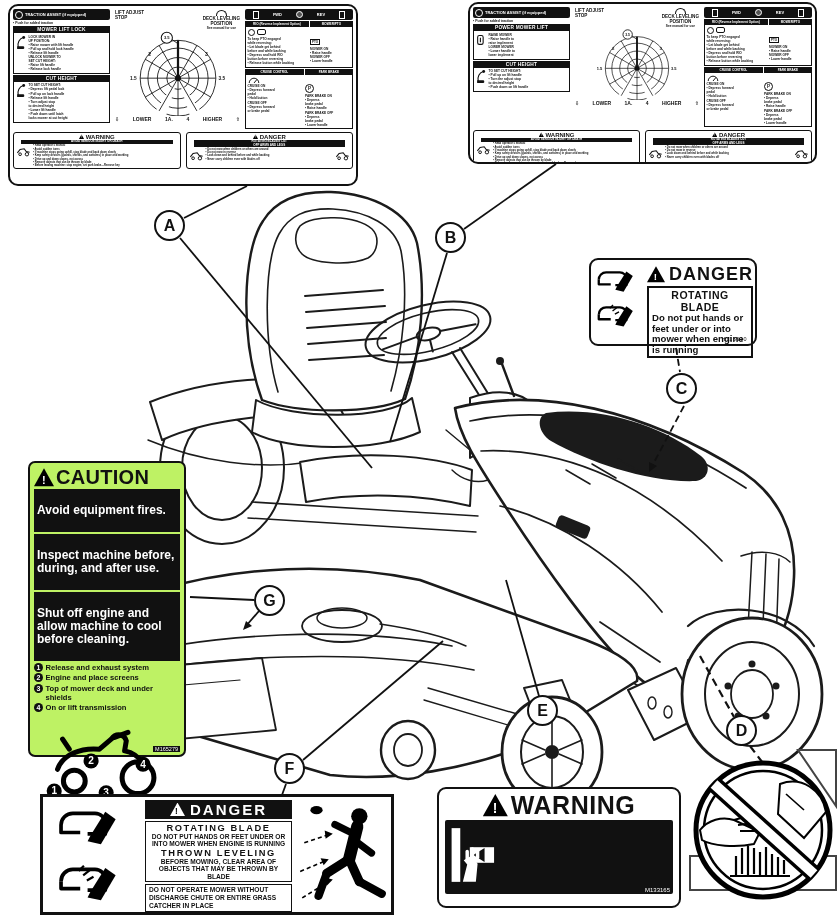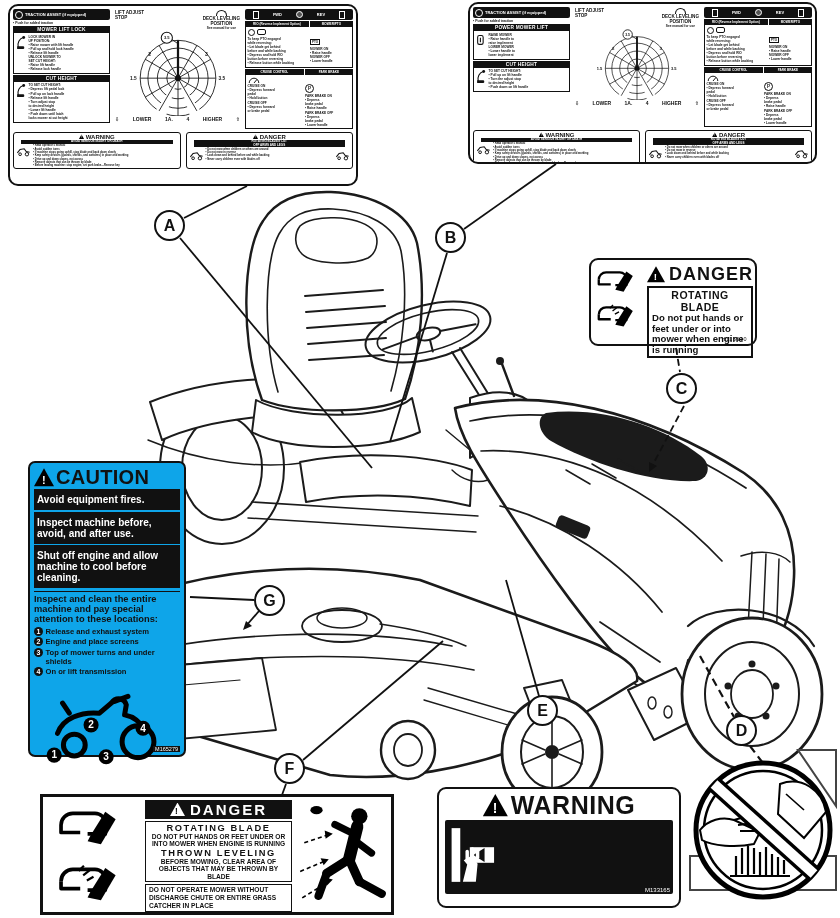--- a/index.html
+++ b/index.html
@@ -81,25 +81,25 @@
   .c-row{display:flex;gap:5px;}
   .blade-ico{flex:none;}
   .c-danger{font-size:18px;font-weight:900;letter-spacing:1px;display:flex;gap:4px;
             align-items:center;justify-content:center;}
   .c-box{border:2px solid #111;padding:1px 3px;margin-top:1px;}
   .c-sub{font-size:10.5px;font-weight:bold;text-align:center;letter-spacing:0.5px;}
   .c-text{font-size:9.6px;font-weight:bold;line-height:1.1;}
   .c-part{position:absolute;right:8px;bottom:2px;font-size:5.5px;letter-spacing:0.5px;}
 
   
-  .labelG{position:absolute;background:#0ea5e9;border:2.5px solid #111;border-radius:7px;
+  .labelG{position:absolute;background:#bef264;border:2.5px solid #111;border-radius:7px;
           padding:3px 4px;z-index:4;box-sizing:border-box;}
   .g-title{font-size:20px;font-weight:900;display:flex;align-items:center;gap:2px;letter-spacing:0.3px;}
-  .g-black{background:#111;color:#fff;font-size:10px;font-weight:bold;line-height:1.1;
-           padding:5px 3px;margin-bottom:1.5px;}
+  .g-black{background:#111;color:#fff;font-size:12px;font-weight:bold;line-height:1.1;
+           padding:15px 3px;margin-bottom:1.5px;}
   .g-head{font-size:9.3px;font-weight:bold;line-height:1.06;margin:3px 0 2px;
           border-top:1.5px solid #111;padding-top:3px;}
   .g-item{font-size:7.6px;font-weight:bold;margin:1.5px 0;display:flex;gap:2.5px;align-items:flex-start;}
   .g-num{flex:none;width:9px;height:9px;border-radius:50%;background:#111;color:#fff;
          font-size:7px;text-align:center;line-height:9px;font-weight:bold;}
   .g-tractor{display:block;margin:2px auto 0;width:136px;height:88px;}
   .g-part{position:absolute;right:4px;bottom:3px;background:#111;color:#fff;
           font-size:5.5px;padding:0 2px;}
 
   
@@ -690,34 +690,33 @@
     </div>
     <div class="c-part">H116610</div>
   </section>
 
   <section class="labelG" style="left:28px;top:461px;width:158px;height:296px">
     <div class="g-title">
         <span class="tri"></span>
         <span>CAUTION</span>
       </div>
     <div class="g-black">Avoid equipment fires.</div>
-    <div class="g-black">Inspect machine before, avoid, and after use.</div>
+    <div class="g-black">Inspect machine before, during, and after use.</div>
     <div class="g-black">Shut off engine and allow machine to cool before cleaning.</div>
-    <div class="g-head">Inspect and clean the entire machine and pay special attention to these locations:</div>
     <div class="g-item">
         <span class="g-num">1</span>
         <span>Release and exhaust system</span>
       </div>
     <div class="g-item">
         <span class="g-num">2</span>
         <span>Engine and place screens</span>
       </div>
     <div class="g-item">
         <span class="g-num">3</span>
-        <span>Top of mower turns and under shields</span>
+        <span>Top of mower deck and under shields</span>
       </div>
     <div class="g-item">
         <span class="g-num">4</span>
         <span>On or lift transmission</span>
       </div>
     <svg class="g-tractor" viewBox="0 0 150 105">
       <g fill="none" stroke="#000" stroke-width="6" stroke-linecap="round" stroke-linejoin="round">
         <path d="M16,66 C22,48 44,40 66,42 L80,30 C86,22 96,24 98,32 L96,44 C108,46 116,54 122,64"></path>
         <path d="M84,28 L100,22"></path>
         <path d="M30,42 L22,30"></path>

